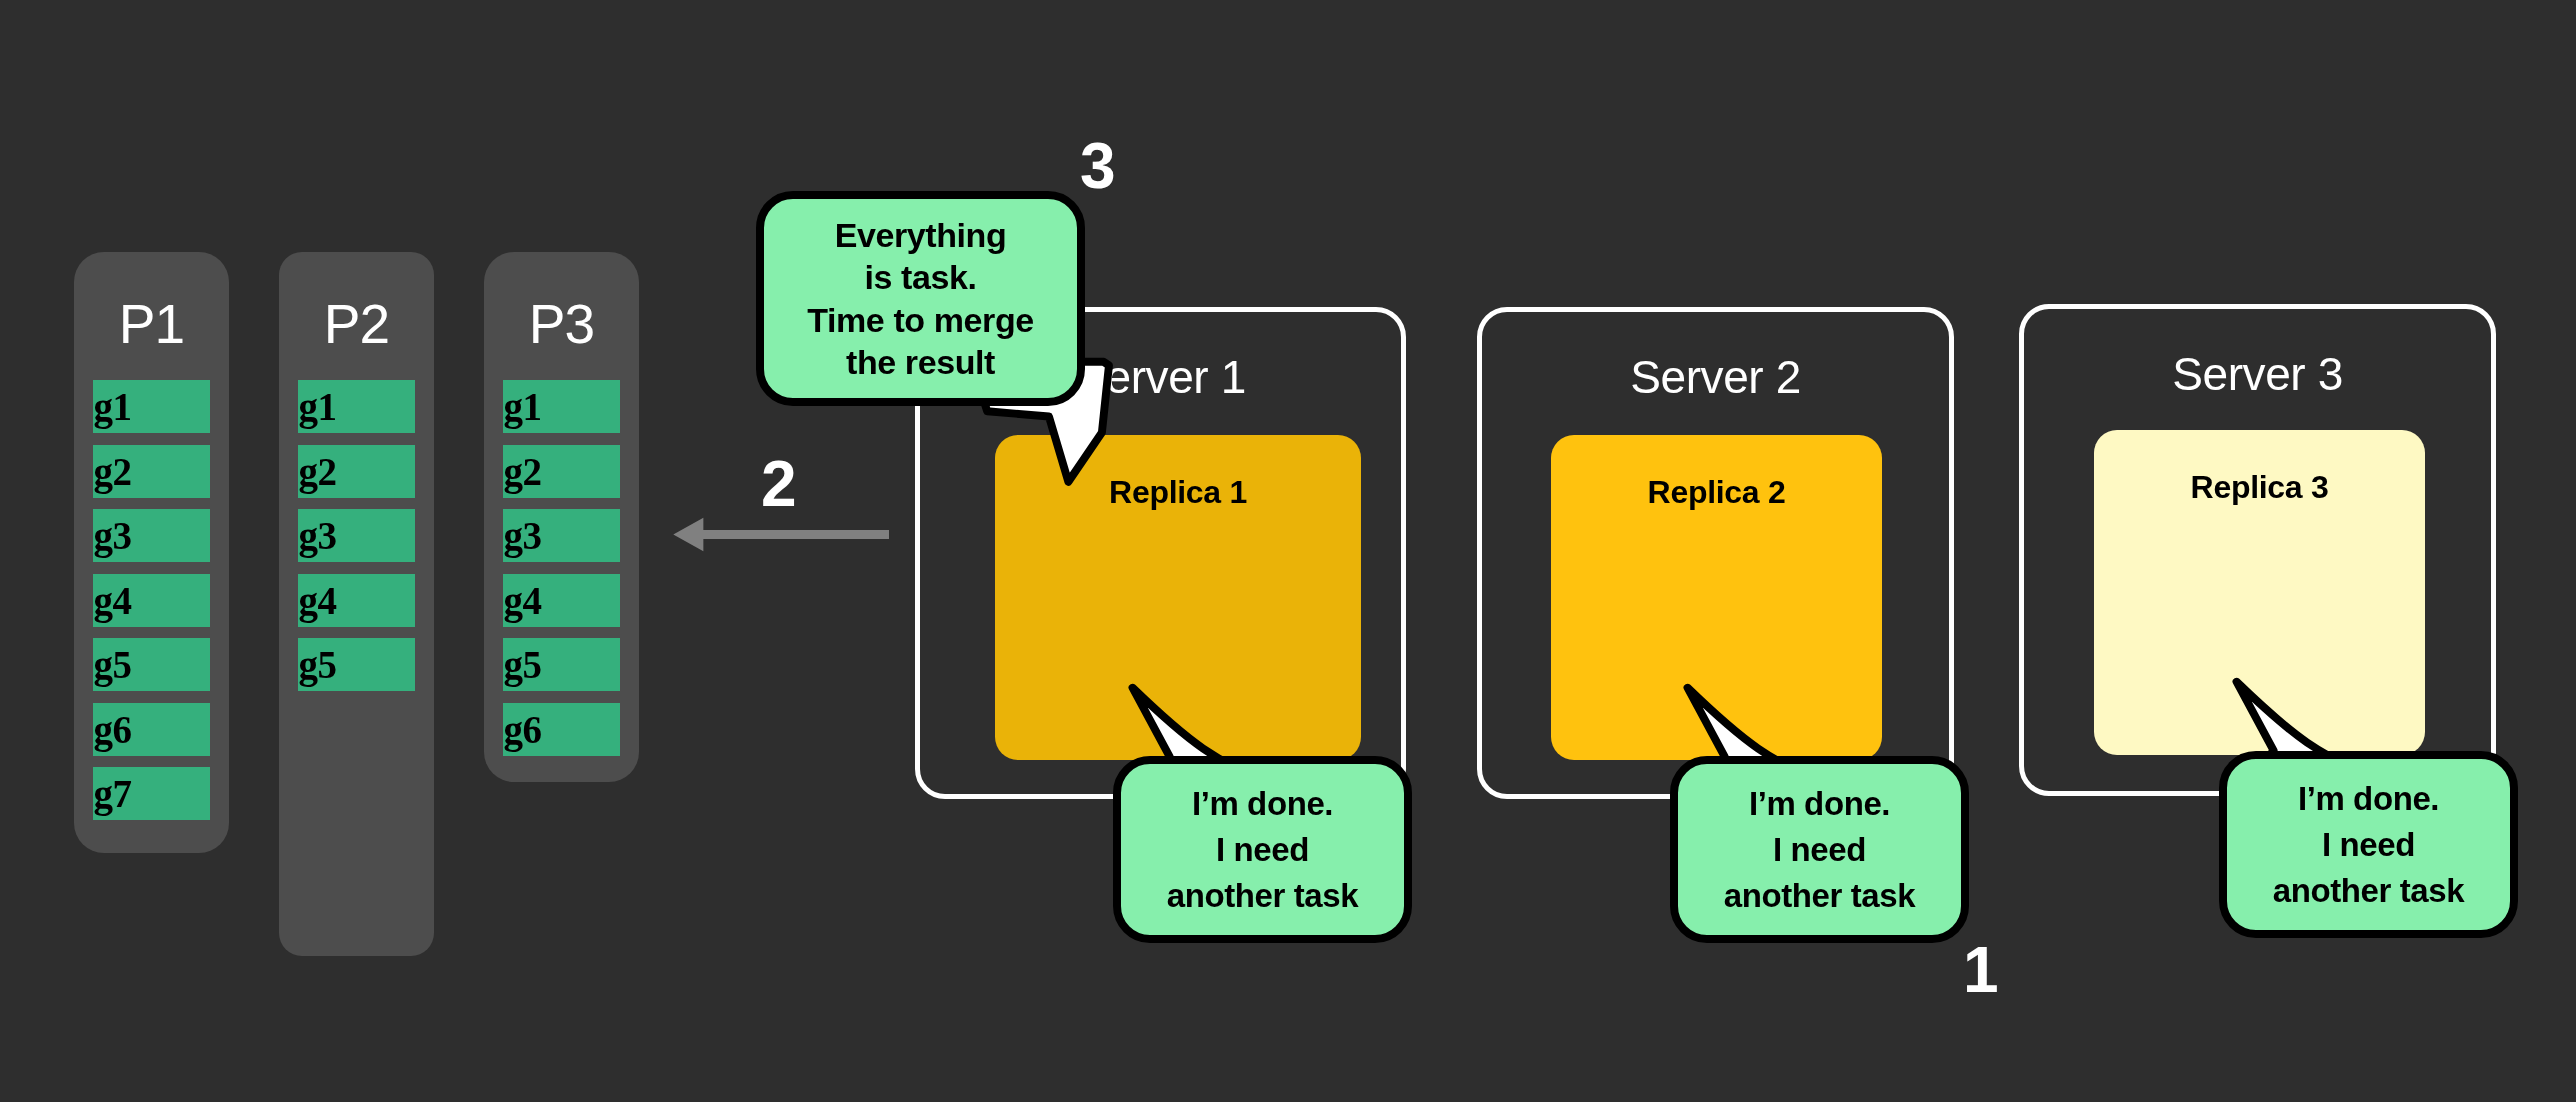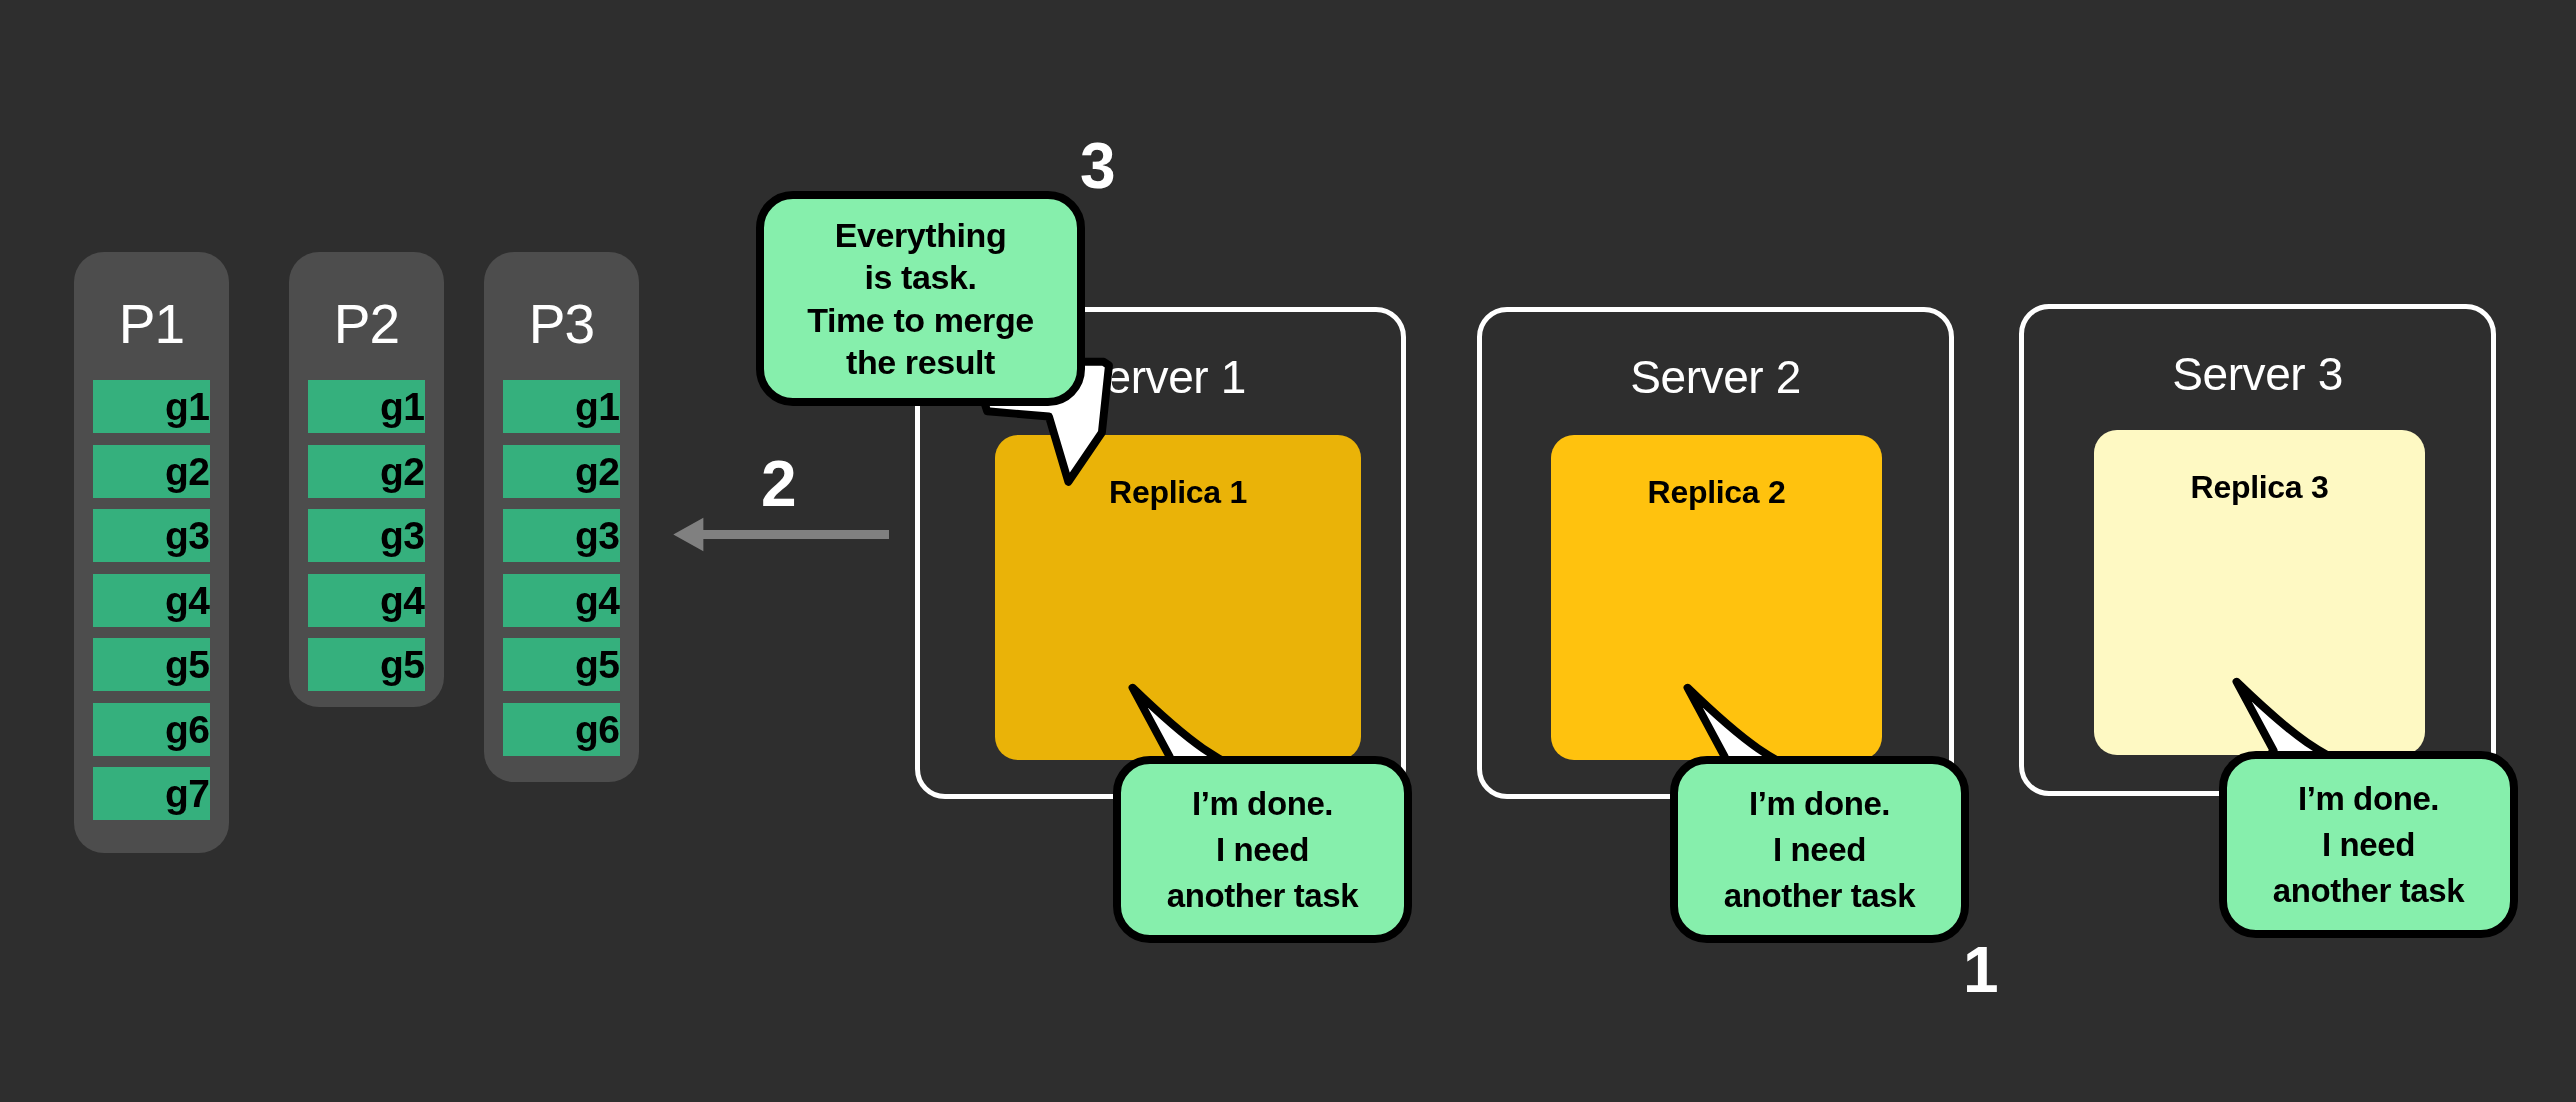--- a/index.html
+++ b/index.html
@@ -41,25 +41,26 @@
     position: absolute;
     top: 128px;
     left: 19.4px;
     right: 19.4px;
   }
   .group-cell {
     background: #35b07d;
     color: #000000;
     font-size: 39px;
     font-weight: 700;
-    text-align: right;
+    text-align: left;
     height: 53px;
     line-height: 53px;
     margin-bottom: 11.5px;
     letter-spacing: -0.4px;
+    font-family: Liberation Serif, serif;
   }
 
   
   .server {
     position: absolute;
     border: 5.3px solid #ffffff;
     border-radius: 30px;
     box-sizing: border-box;
     background: transparent;
   }
@@ -146,21 +147,21 @@
       <div class="group-cell">g1</div>
       <div class="group-cell">g2</div>
       <div class="group-cell">g3</div>
       <div class="group-cell">g4</div>
       <div class="group-cell">g5</div>
       <div class="group-cell">g6</div>
       <div class="group-cell">g7</div>
     </div>
   </div>
 
-  <div class="partition" style="left:289px; top:252px; width:155px; height:455px;">
+  <div class="partition" style="left:279px; top:252px; width:155px; height:704px;border-radius:23px;">
     <div class="partition-title">P2</div>
     <div class="group-list">
       <div class="group-cell">g1</div>
       <div class="group-cell">g2</div>
       <div class="group-cell">g3</div>
       <div class="group-cell">g4</div>
       <div class="group-cell">g5</div>
     </div>
   </div>
 

